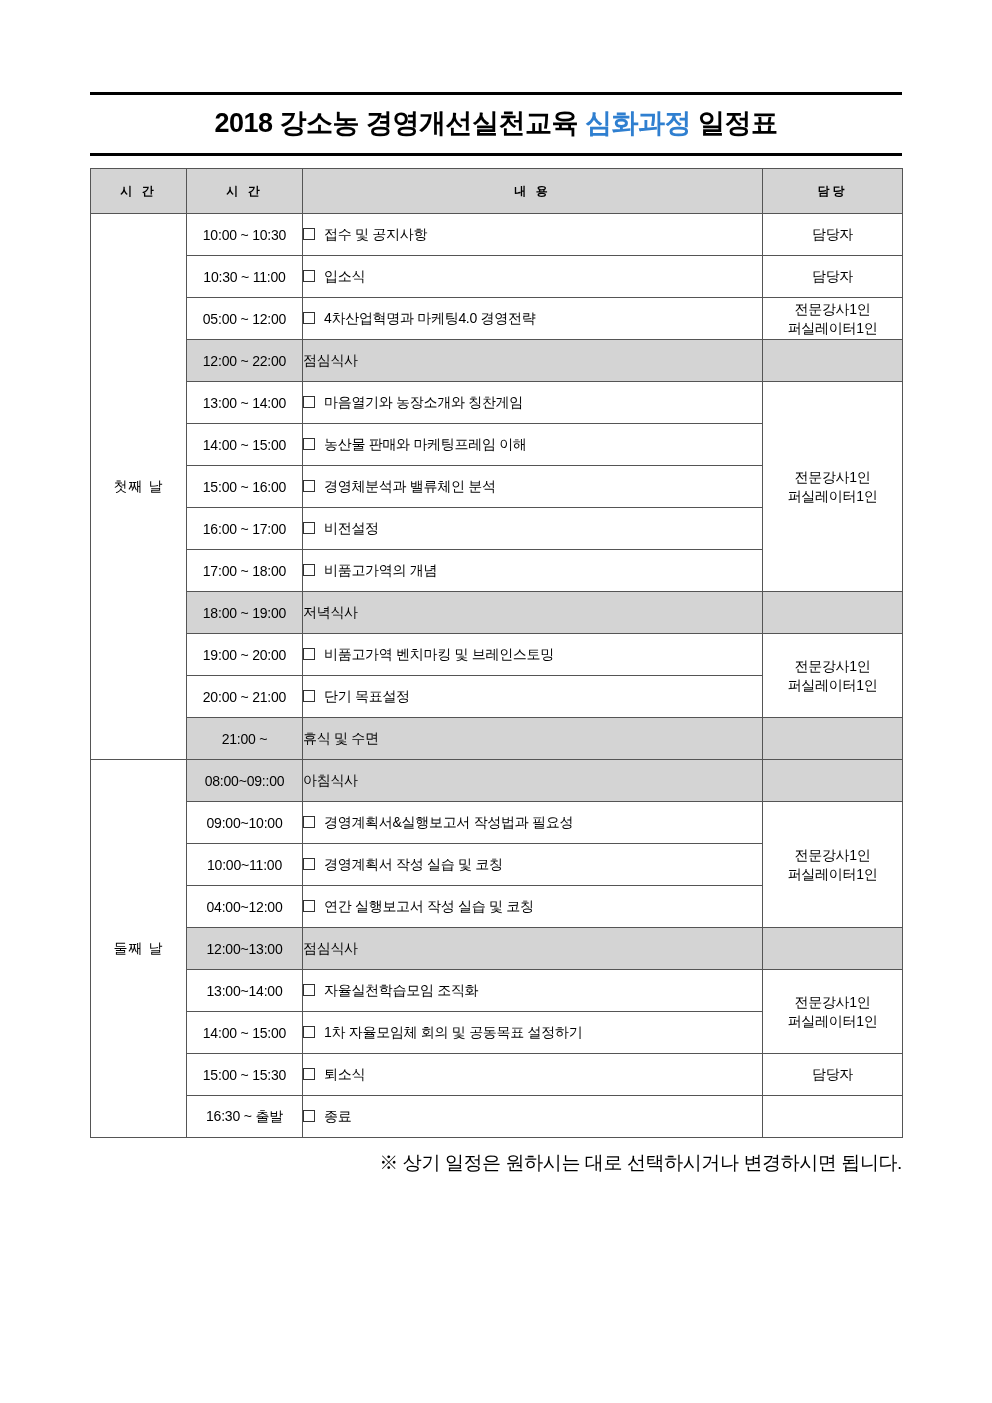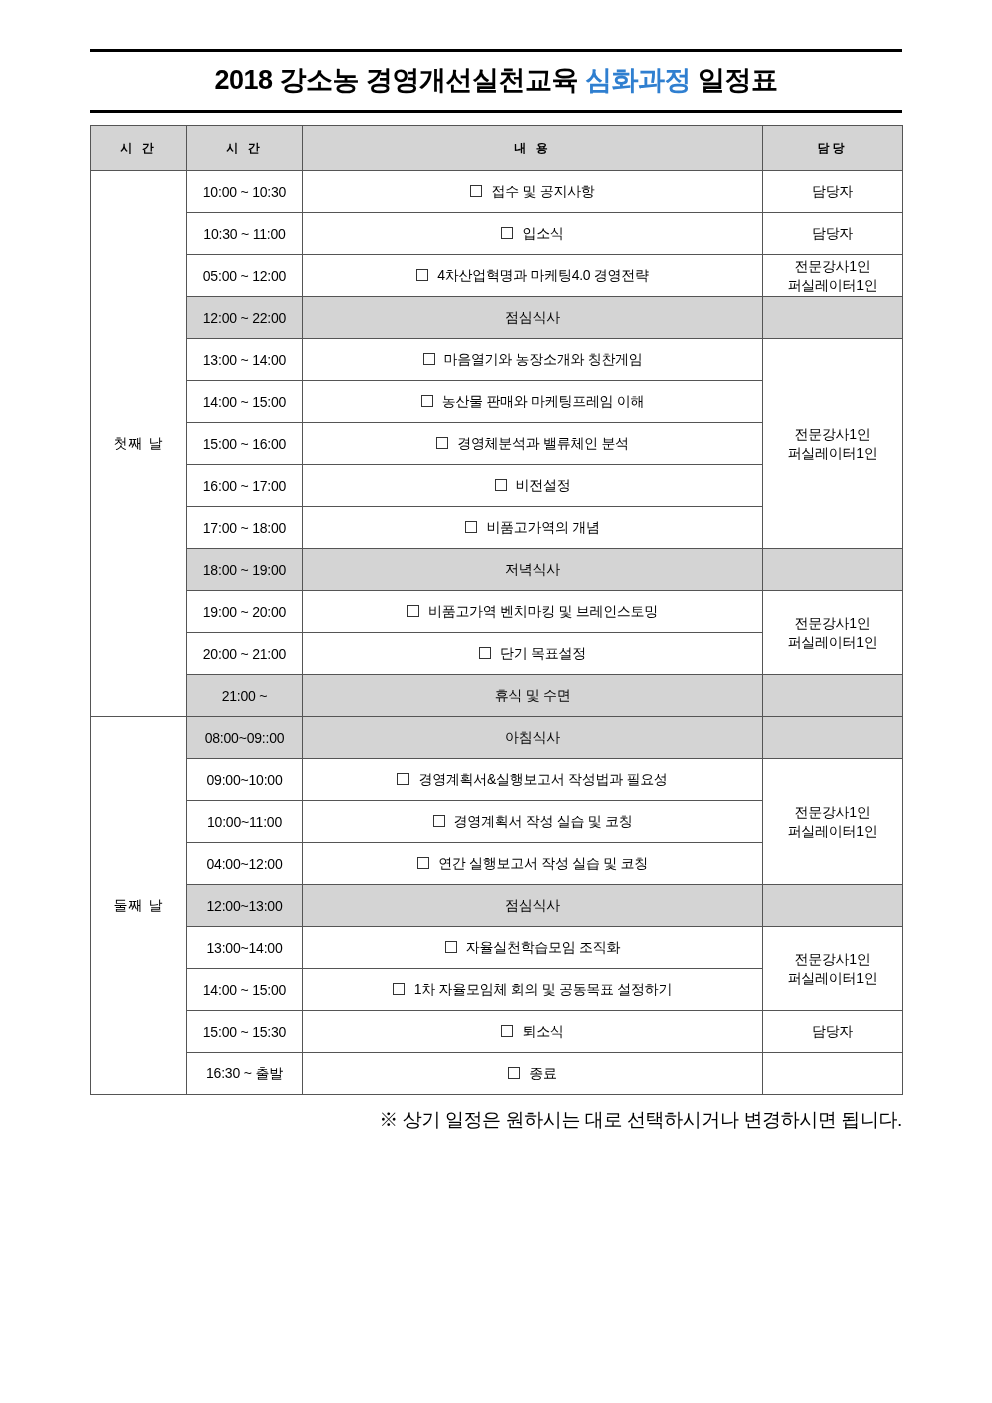--- a/index.html
+++ b/index.html
@@ -14,21 +14,21 @@
     color: #000000;
   }
   .page {
     position: relative;
     width: 992px;
     height: 1403px;
     box-sizing: border-box;
     padding: 0 90px;
   }
   .title-block {
-    margin-top: 49px;
+    margin-top: 92px;
     border-top: 3px solid #000;
     border-bottom: 3px solid #000;
     padding: 10px 0 12px 0;
     text-align: center;
   }
   .title {
     font-size: 27px;
     font-weight: bold;
     letter-spacing: -0.5px;
     white-space: nowrap;
@@ -80,21 +80,20 @@
   }
   td.time {
     text-align: center;
     font-size: 13.5px;
     letter-spacing: -0.2px;
   }
   td.content {
     padding-left: 14px;
     font-size: 14.5px;
     letter-spacing: -0.3px;
-    text-align: center;
   }
   td.content .box {
     display: inline-block;
     width: 10px;
     height: 10px;
     border: 1px solid #333;
     margin-right: 9px;
     vertical-align: middle;
     position: relative;
     top: -1px;

